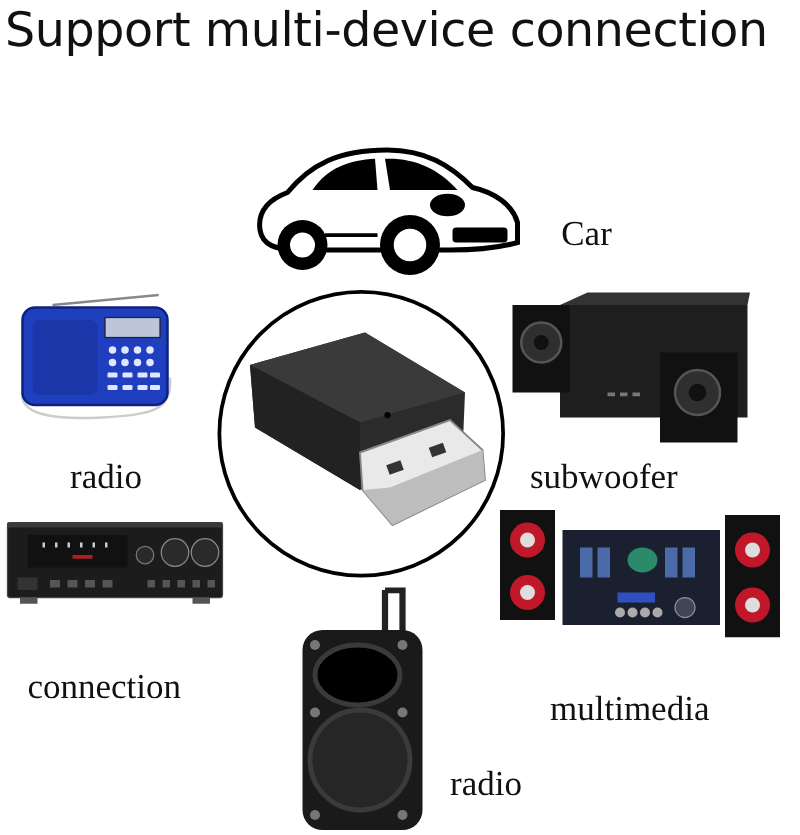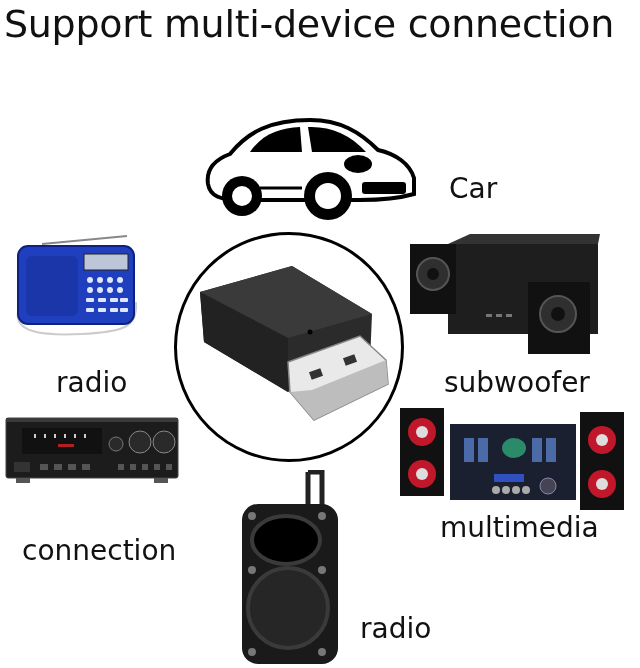--- a/index.html
+++ b/index.html
@@ -1,20 +1,20 @@
 <!DOCTYPE html>
 <html><head>
 <meta charset="utf-8">
 <style>
   html, body { margin: 0; padding: 0; background: #ffffff; }
   body { width: 640px; height: 668px; position: relative; overflow: hidden;
          font-family: "DejaVu Sans", "Liberation Sans", sans-serif; color: #111; }
   .abs { position: absolute; }
   .title { left: 4px; top: 2px; font-size: 38px; letter-spacing: -0.3px; white-space: nowrap; color: #111; }
-  .label { font-size: 28px; color: #111; white-space: nowrap; }
+  .label { font-size: 28px; color: #111; white-space: nowrap; font-family: Liberation Serif, serif; }
   .circle { left: 174px; top: 232px; width: 230px; height: 230px; border: 3px solid #000; border-radius: 50%; box-sizing: border-box; background: #fff; }
   svg { display: block; }
 </style>
 </head>
 <body>
 
 <div class="abs title">Support multi-device connection</div>
 
 <div class="abs" style="left:200px;top:112px;">
   <svg width="220" height="110" viewBox="0 0 220 110">
@@ -85,21 +85,21 @@
     <rect x="120" y="50" width="62" height="72" fill="#111"></rect>
     <circle cx="150" cy="82" r="18" fill="#2f2f2f" stroke="#555" stroke-width="2"></circle>
     <circle cx="150" cy="82" r="7" fill="#111"></circle>
     <g fill="#777">
         <rect x="78" y="82" width="6" height="3"></rect>
         <rect x="88" y="82" width="6" height="3"></rect>
         <rect x="98" y="82" width="6" height="3"></rect>
       </g>
   </svg>
 </div>
-<div class="abs label" style="left:444px;top:366px;">subwoofer</div>
+<div class="abs label" style="left:424px;top:366px;">subwoofer</div>
 
 <div class="abs" style="left:4px;top:412px;">
   <svg width="176" height="74" viewBox="0 0 176 74">
     <rect x="2" y="6" width="172" height="60" rx="2" fill="#1c1c1c" stroke="#444" stroke-width="1"></rect>
     <rect x="2" y="6" width="172" height="4" fill="#3a3a3a"></rect>
     <rect x="18" y="16" width="80" height="26" fill="#111"></rect>
     <g fill="#ccc">
         <rect x="30" y="22" width="2" height="4"></rect>
         <rect x="40" y="22" width="2" height="4"></rect>
         <rect x="50" y="22" width="2" height="4"></rect>
@@ -150,21 +150,21 @@
         <circle cx="128" cy="86" r="4"></circle>
       </g>
     <circle cx="150" cy="82" r="8" fill="#445" stroke="#88a"></circle>
     <rect x="182" y="8" width="44" height="98" fill="#111"></rect>
     <circle cx="204" cy="36" r="14" fill="#c0182a"></circle>
       <circle cx="204" cy="36" r="6" fill="#ddd"></circle>
     <circle cx="204" cy="80" r="14" fill="#c0182a"></circle>
       <circle cx="204" cy="80" r="6" fill="#ddd"></circle>
   </svg>
 </div>
-<div class="abs label" style="left:440px;top:511px;">multimedia</div>
+<div class="abs label" style="left:440px;top:552px;">multimedia</div>
 
 <div class="abs" style="left:236px;top:470px;">
   <svg width="110" height="198" viewBox="0 0 110 198">
     <path d="M72,2 L86,2 L86,60" fill="none" stroke="#222" stroke-width="5"></path>
     <path d="M72,2 L72,34" fill="none" stroke="#222" stroke-width="5"></path>
     <rect x="6" y="34" width="96" height="160" rx="16" fill="#1a1a1a"></rect>
     <ellipse cx="50" cy="70" rx="34" ry="24" fill="#000" stroke="#3a3a3a" stroke-width="4"></ellipse>
     <circle cx="52" cy="138" r="40" fill="#262626" stroke="#3a3a3a" stroke-width="4"></circle>
     <g fill="#777">
         <circle cx="16" cy="46" r="4"></circle>

